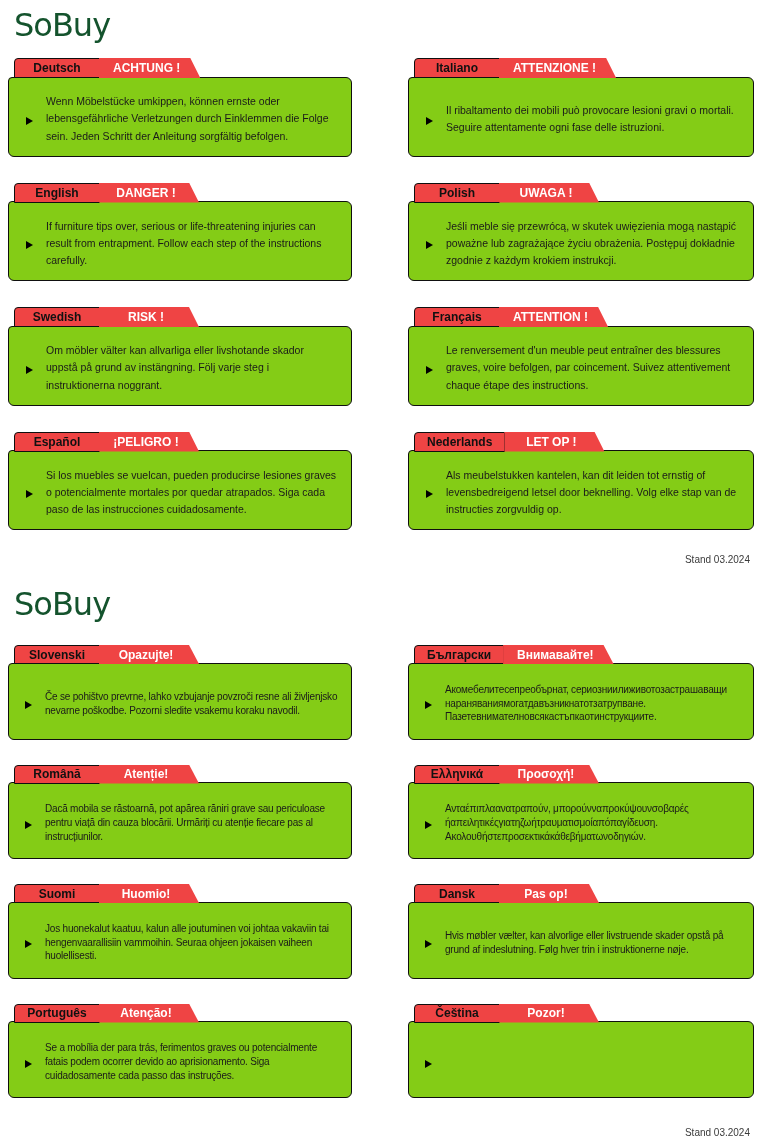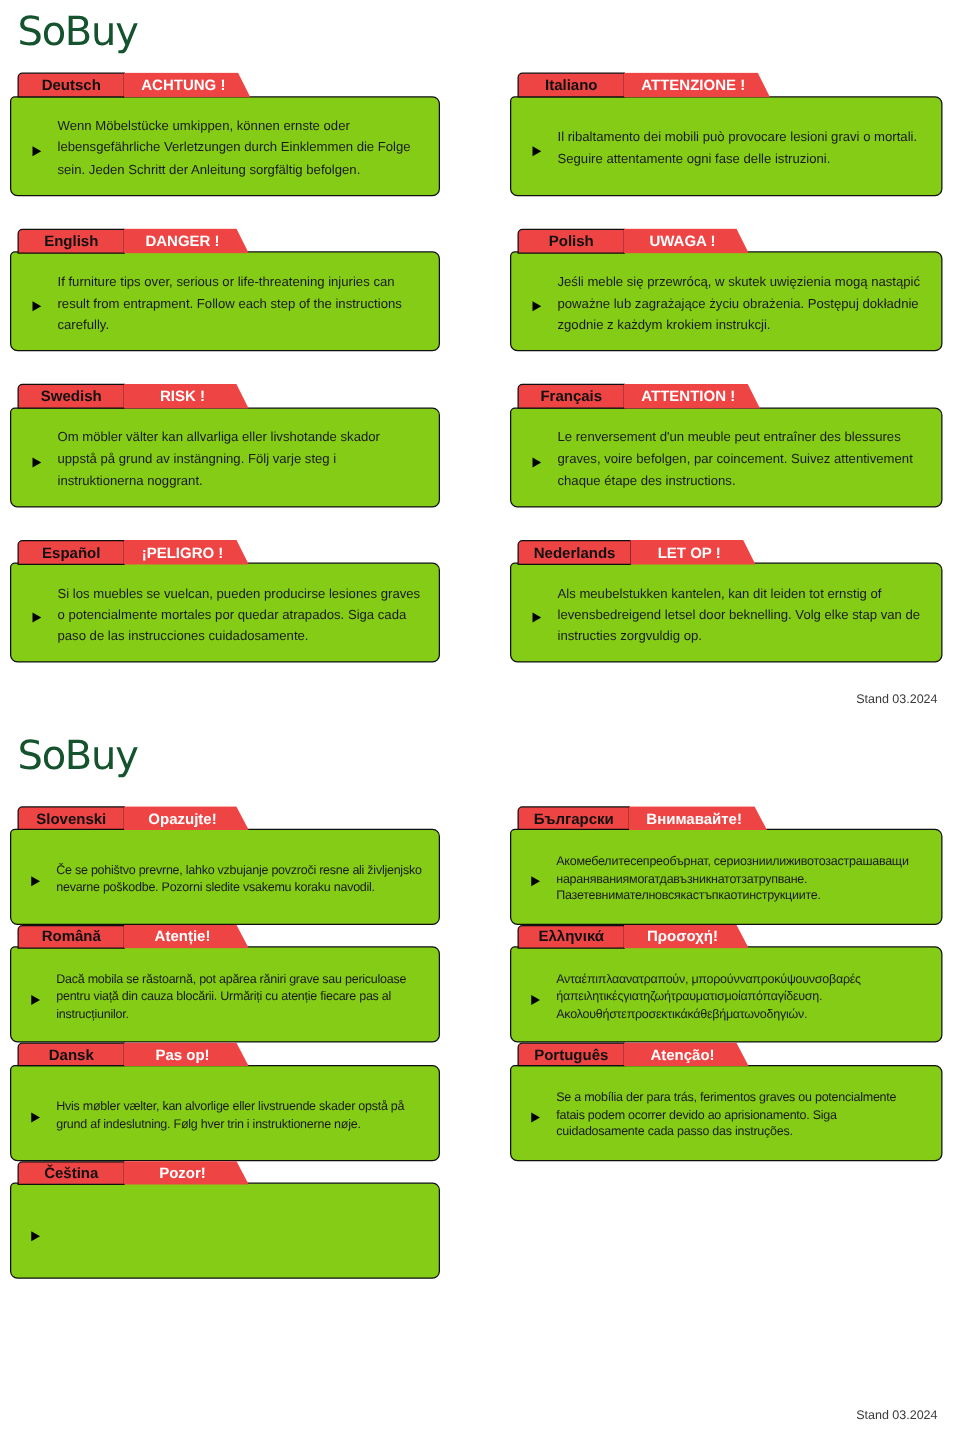--- a/index.html
+++ b/index.html
@@ -17,21 +17,21 @@
     font-weight:normal; font-size:32px; letter-spacing:-1px;
     padding-left:6px; line-height:30px; color:#14532d;
   }
   .grid {
     display:grid;
     grid-template-columns:344px 346px;
     column-gap:56px;
     margin-top:18px;
   }
   .page-1 .grid { row-gap:26px; }
-  .page-2 .grid { margin-top:26px; }
+  .page-2 .grid { row-gap:25px; margin-top:26px; }
   .block { display:flex; flex-direction:column; }
   .tabs { display:flex; height:20px; padding-left:6px; margin-bottom:-1.5px; position:relative; z-index:2; }
   .page-2 .tabs { height:19px; }
   .lang {
     background:#ef4444; border:1.5px solid #0f0f0f; border-radius:4px 0 0 0;
     min-width:86px; padding:0 12px;
     display:flex; align-items:center; justify-content:center;
     font-weight:bold; font-size:12px; white-space:nowrap;
   }
   .word {
@@ -204,20 +204,30 @@
       <header class="tabs">
         <span class="lang">Ελληνικά</span>
         <span class="word">Προσοχή!</span>
       </header>
       <div class="box">
         <span class="bullet"></span>
         <p class="txt">Ανταέπιπλαανατραπούν, μπορούνναπροκύψουνσοβαρές ήαπειλητικέςγιατηζωήτραυματισμοίαπόπαγίδευση. Ακολουθήστεπροσεκτικάκάθεβήματωνοδηγιών.</p>
       </div>
     </article>
 
+    <article class="block">
+      <header class="tabs">
+        <span class="lang">Suomi</span>
+        <span class="word">Huomio!</span>
+      </header>
+      <div class="box">
+        <span class="bullet"></span>
+        <p class="txt">Jos huonekalut kaatuu, kalun alle joutuminen voi johtaa vakaviin tai hengenvaarallisiin vammoihin. Seuraa ohjeen jokaisen vaiheen huolellisesti.</p>
+      </div>
+    </article>
 
     <article class="block">
       <header class="tabs">
         <span class="lang">Dansk</span>
         <span class="word">Pas op!</span>
       </header>
       <div class="box">
         <span class="bullet"></span>
         <p class="txt">Hvis møbler vælter, kan alvorlige eller livstruende skader opstå på grund af indeslutning. Følg hver trin i instruktionerne nøje.</p>
       </div>

